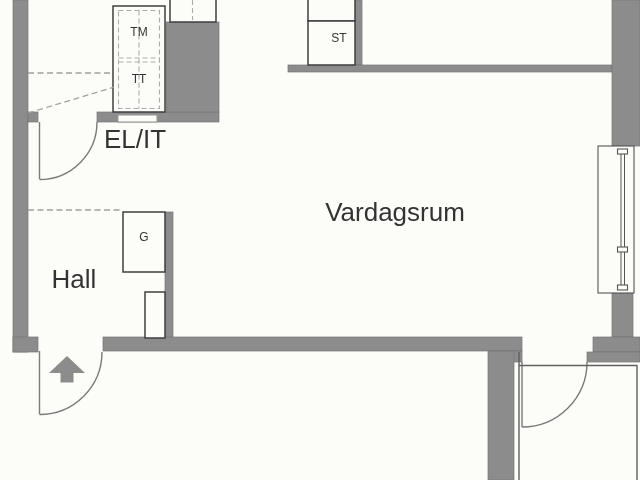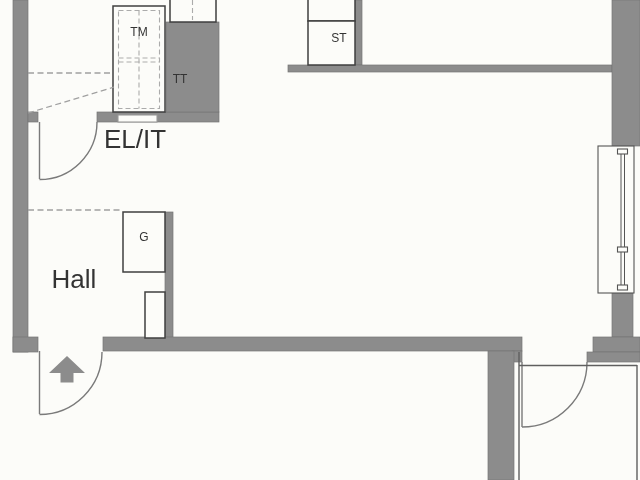--- a/index.html
+++ b/index.html
@@ -104,26 +104,27 @@
       <line class="thinline" x1="519" y1="352" x2="519" y2="480"></line>
       <line class="thinline" x1="519" y1="365.5" x2="637" y2="365.5"></line>
       <line class="thinline" x1="637" y1="365" x2="637" y2="480"></line>
     </g>
 
     <polygon points="67,356 85,373 73.5,373 73.5,382.5 60.5,382.5 60.5,373 49,373" fill="var(--wall)"></polygon>
   </svg>
 
   <div class="lbl f20" style="left:113px; top:26px; width:52px;">TM</div>
 
-  <div class="lbl f20" style="left:113px; top:73px; width:52px;margin-left:41px;">TT</div>
+  <div class="lbl f20" style="left:113px; top:73px; width:52px;">TT</div>
 
   <div class="lbl f21" style="left:98px; top:126px; width:74px;">EL/IT</div>
 
   <div class="lbl f21" style="left:42px; top:266px; width:64px;">Hall</div>
 
   <div class="lbl f20" style="left:123px; top:231px; width:42px;">G</div>
 
+  <div class="lbl f21" style="left:318px; top:199px; width:154px;">Vardagsrum</div>
 
   <div class="lbl f20" style="left:308px; top:-12px; width:47px;">K/F</div>
 
   <div class="lbl f20" style="left:308px; top:32px; width:62px;">ST</div>
 
 </div>
 
 </body></html>

